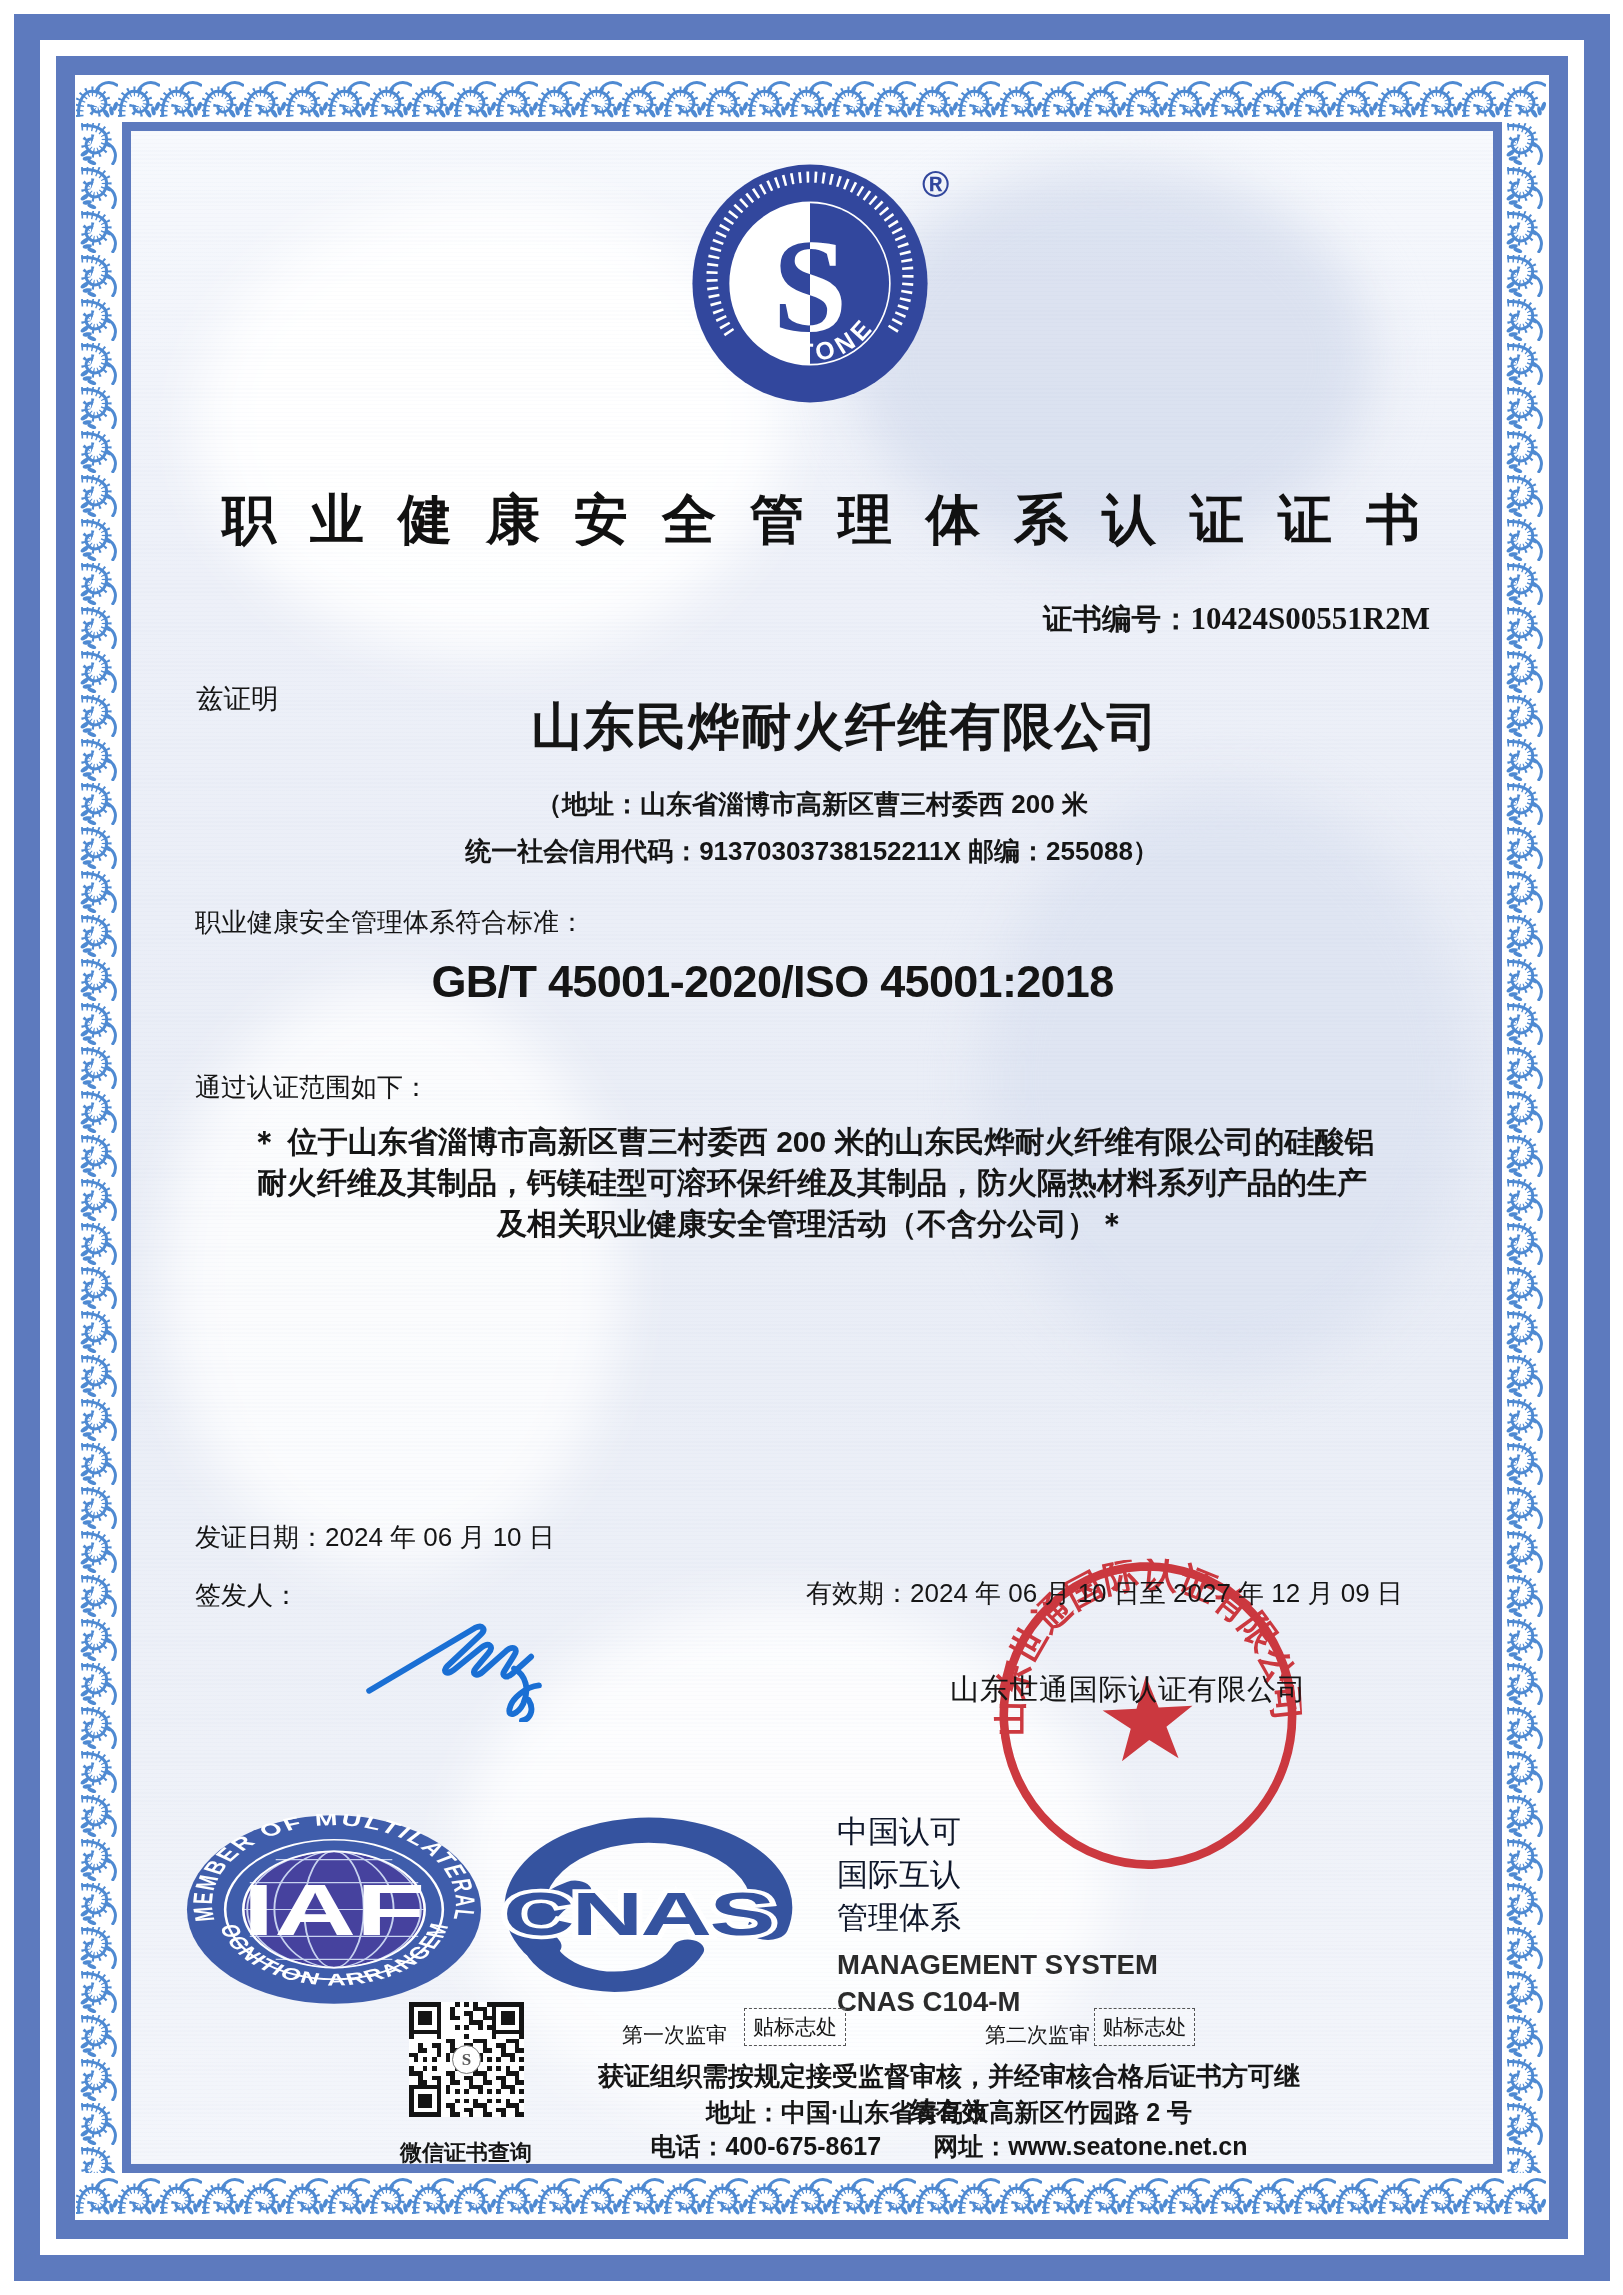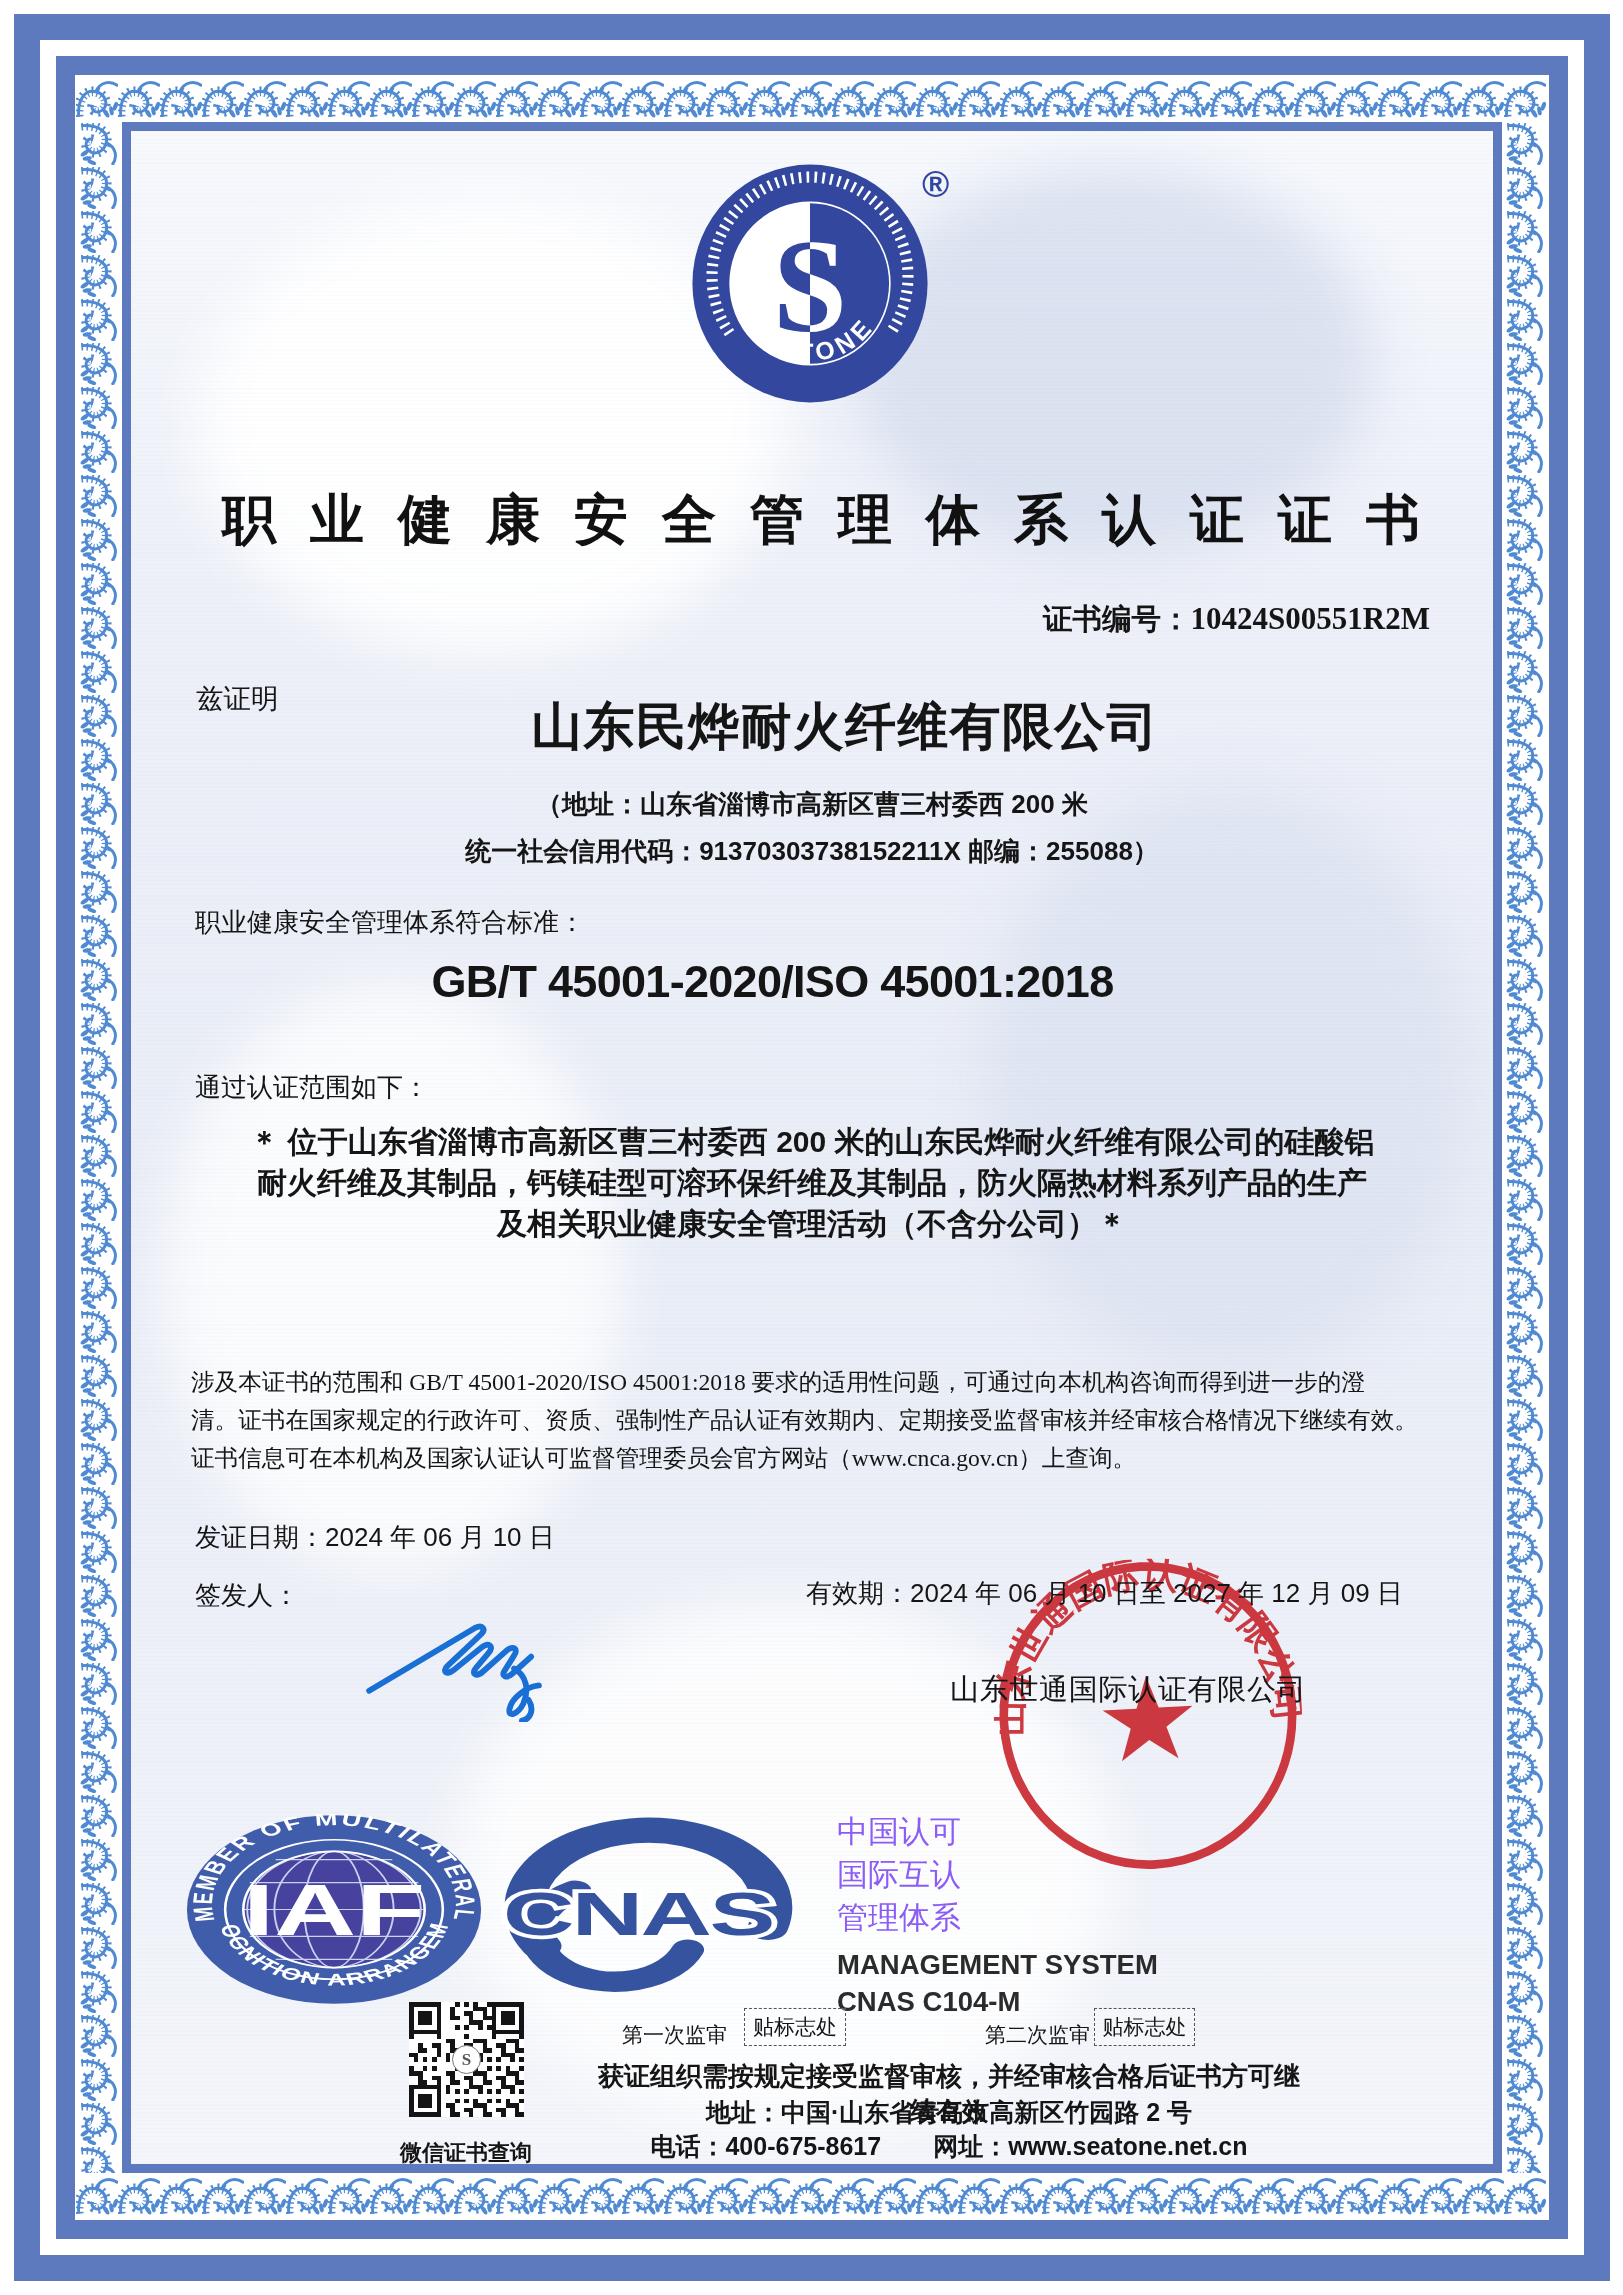--- a/index.html
+++ b/index.html
@@ -44,21 +44,21 @@
   .valid{left:806px;top:1576px;font-size:26px;}
   .signer{left:195px;top:1578px;font-size:26px;font-family:Liberation Mono, monospace;}
   .issuer-name{left:950px;top:1670px;font-size:29px;font-weight:500;letter-spacing:0.7px;z-index:8;}
   .sig{left:357px;top:1611px;z-index:7;}
   .stamp{left:994px;top:1559px;z-index:5;transform:rotate(-3deg);opacity:.9;}
   .seatone{left:689px;top:162px;z-index:6;}
   .regmark{left:922px;top:164px;font-size:37px;color:#32479d;font-weight:bold;z-index:6;}
   .iaf{left:185px;top:1814px;z-index:6;}
   .cnas-logo{position:absolute;left:499px;top:1814px;z-index:6;}
   .cnas-block{left:837px;top:1810px;z-index:6;}
-  .cnas-block .zh{font-size:31px;line-height:43px;font-weight:500;color:#8b5cf6;}
+  .cnas-block .zh{font-size:31px;line-height:43px;font-weight:500;color:#0f172a;}
   .cnas-block .en{font-size:27.5px;line-height:37px;font-weight:bold;color:#2b2b2b;margin-top:6.5px;}
   
   .qr{left:409px;top:2002px;width:115px;height:115px;background:#fff;z-index:6;}
   .qr-grid{display:grid;grid-template-columns:repeat(25,1fr);width:115px;height:115px;}
   .qr-grid i{display:block;}
   .qr-grid i.b{background:#141414;}
   .qr-center{position:absolute;left:43px;top:43px;width:29px;height:29px;background:#fff;border-radius:50%;
     display:flex;align-items:center;justify-content:center;font-size:17px;font-weight:bold;color:#555;
     font-family:"Liberation Serif",serif;border:1.3px solid #777;box-sizing:border-box;}
   .qr-label{left:386px;top:2138px;width:160px;text-align:center;font-size:22px;font-weight:600;z-index:6;}
@@ -2455,25 +2455,20 @@
   <div class="abs ctr company">山东民烨耐火纤维有限公司</div>
   <div class="abs ctr addr1">（地址：山东省淄博市高新区曹三村委西 200 米</div>
   <div class="abs ctr addr2">统一社会信用代码：91370303738152211X 邮编：255088）</div>
   <div class="abs stdlabel">职业健康安全管理体系符合标准：</div>
   <div class="abs standard">GB/T 45001-2020/ISO 45001:2018</div>
   <div class="abs scopelabel">通过认证范围如下：</div>
   <div class="abs ctr scope">
     <div>＊ 位于山东省淄博市高新区曹三村委西 200 米的山东民烨耐火纤维有限公司的硅酸铝</div>
     <div>耐火纤维及其制品，钙镁硅型可溶环保纤维及其制品，防火隔热材料系列产品的生产</div>
     <div>及相关职业健康安全管理活动（不含分公司）＊</div>
-  </div>
-  <div class="abs notes">
-    <div>涉及本证书的范围和 GB/T 45001-2020/ISO 45001:2018 要求的适用性问题，可通过向本机构咨询而得到进一步的澄</div>
-    <div>清。证书在国家规定的行政许可、资质、强制性产品认证有效期内、定期接受监督审核并经审核合格情况下继续有效。</div>
-    <div>证书信息可在本机构及国家认证认可监督管理委员会官方网站（www.cnca.gov.cn）上查询。</div>
   </div>
 
   <div class="abs issue"><span>发证日期：</span><span>2024 年 06 月 10 日</span></div>
   <div class="abs valid"><span>有效期：</span><span>2024 年 06 月 10 日至 2027 年 12 月 09 日</span></div>
   <div class="abs signer">签发人：</div>
 
   <div class="abs sig">
     <svg width="262" height="111" viewBox="0 0 400 170">
       <g fill="none" stroke="#1a6fd4" stroke-width="9" stroke-linecap="round" stroke-linejoin="round">
         <path d="M18,122 L180,26 C192,20 198,28 188,37 L138,84 C129,93 137,99 148,90 L190,56 C201,47 210,54 201,64 L181,88 C174,96 182,102 192,93 L228,61 C239,52 247,58 240,68 L225,92 C220,100 228,104 237,96 L266,70"></path>

